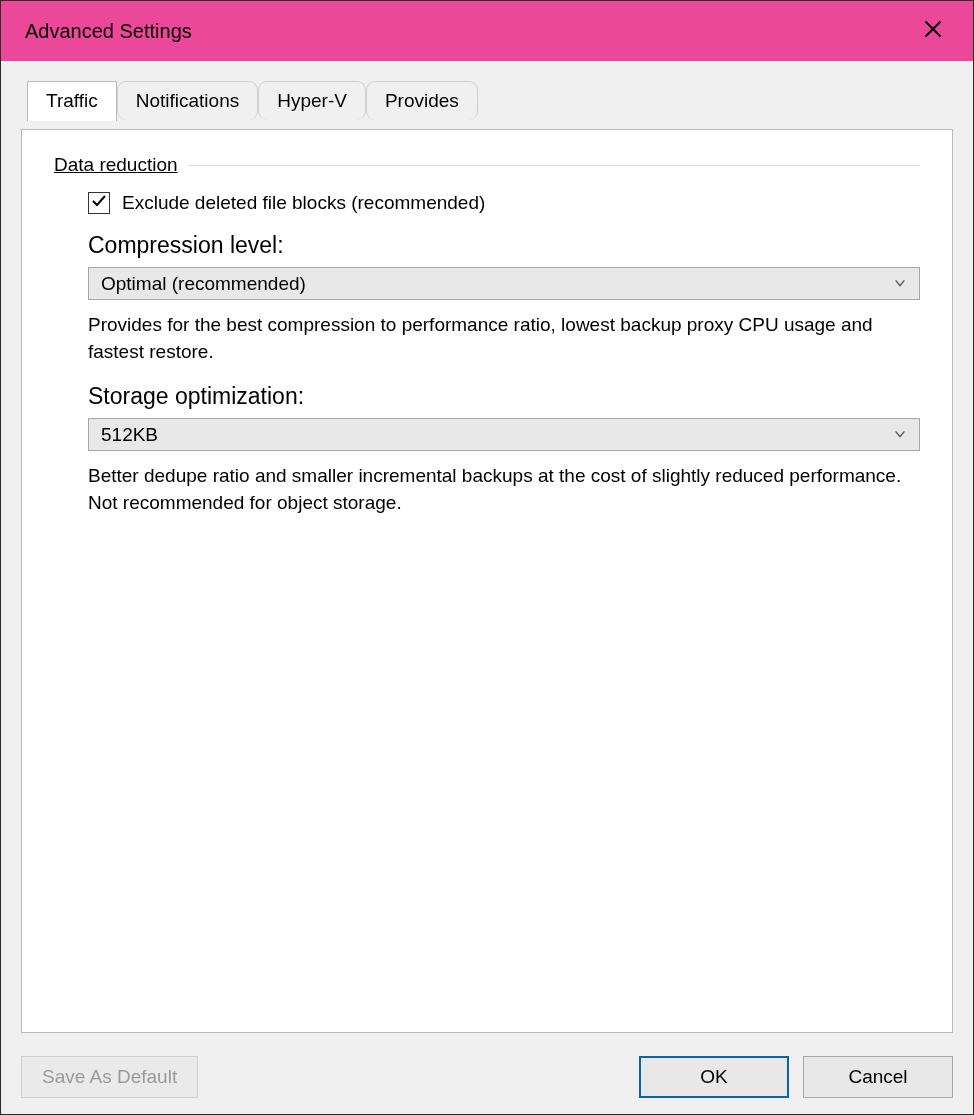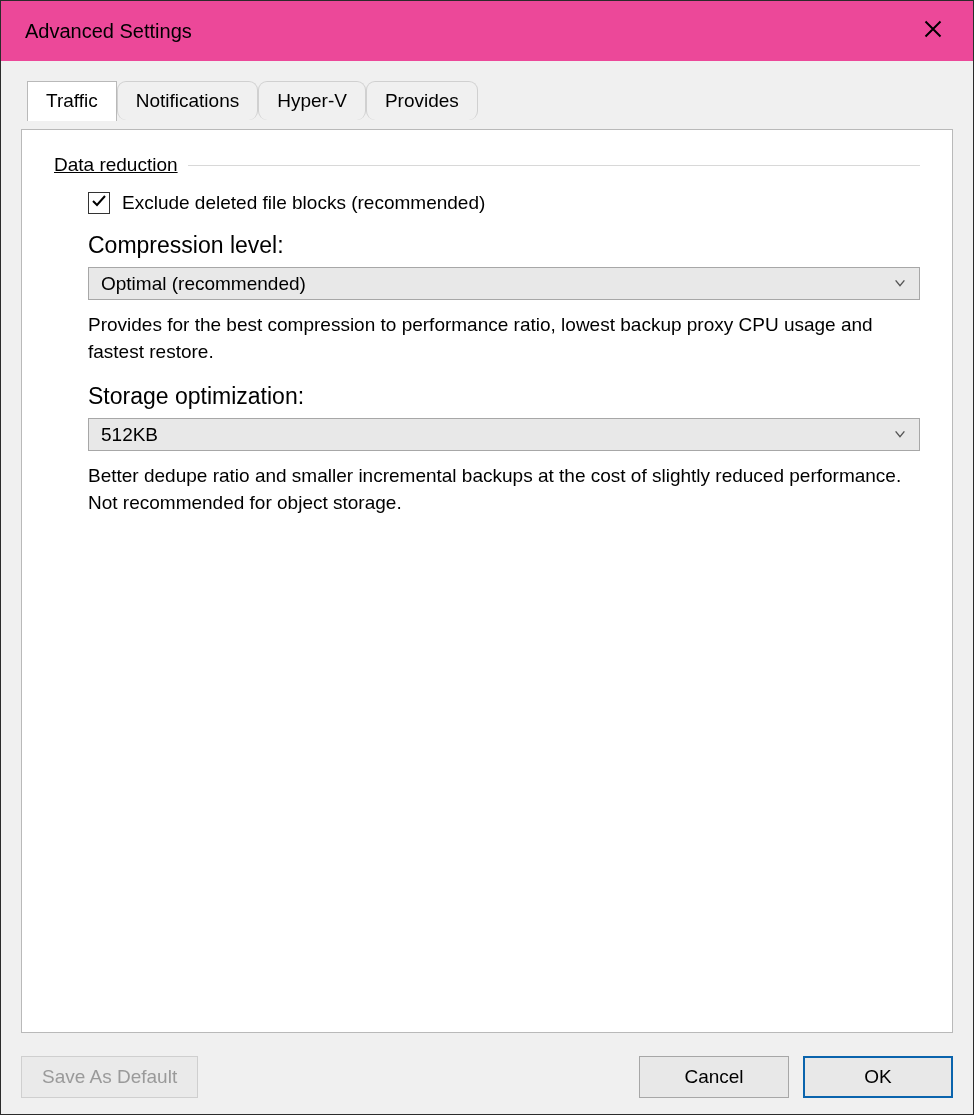--- a/index.html
+++ b/index.html
@@ -239,17 +239,17 @@
               </svg>
           </span>
         </div>
         <div class="helper">Better dedupe ratio and smaller incremental backups at the cost of slightly reduced performance. Not recommended for object storage.</div>
       </div>
     </div>
 
     <div class="footer">
       <div class="btn disabled">Save As Default</div>
       <div class="spacer"></div>
+      <div class="btn primary">OK</div>
       <div class="btn">Cancel</div>
-      <div class="btn primary">OK</div>
     </div>
   </div>
 </div>
 
 </body></html>

